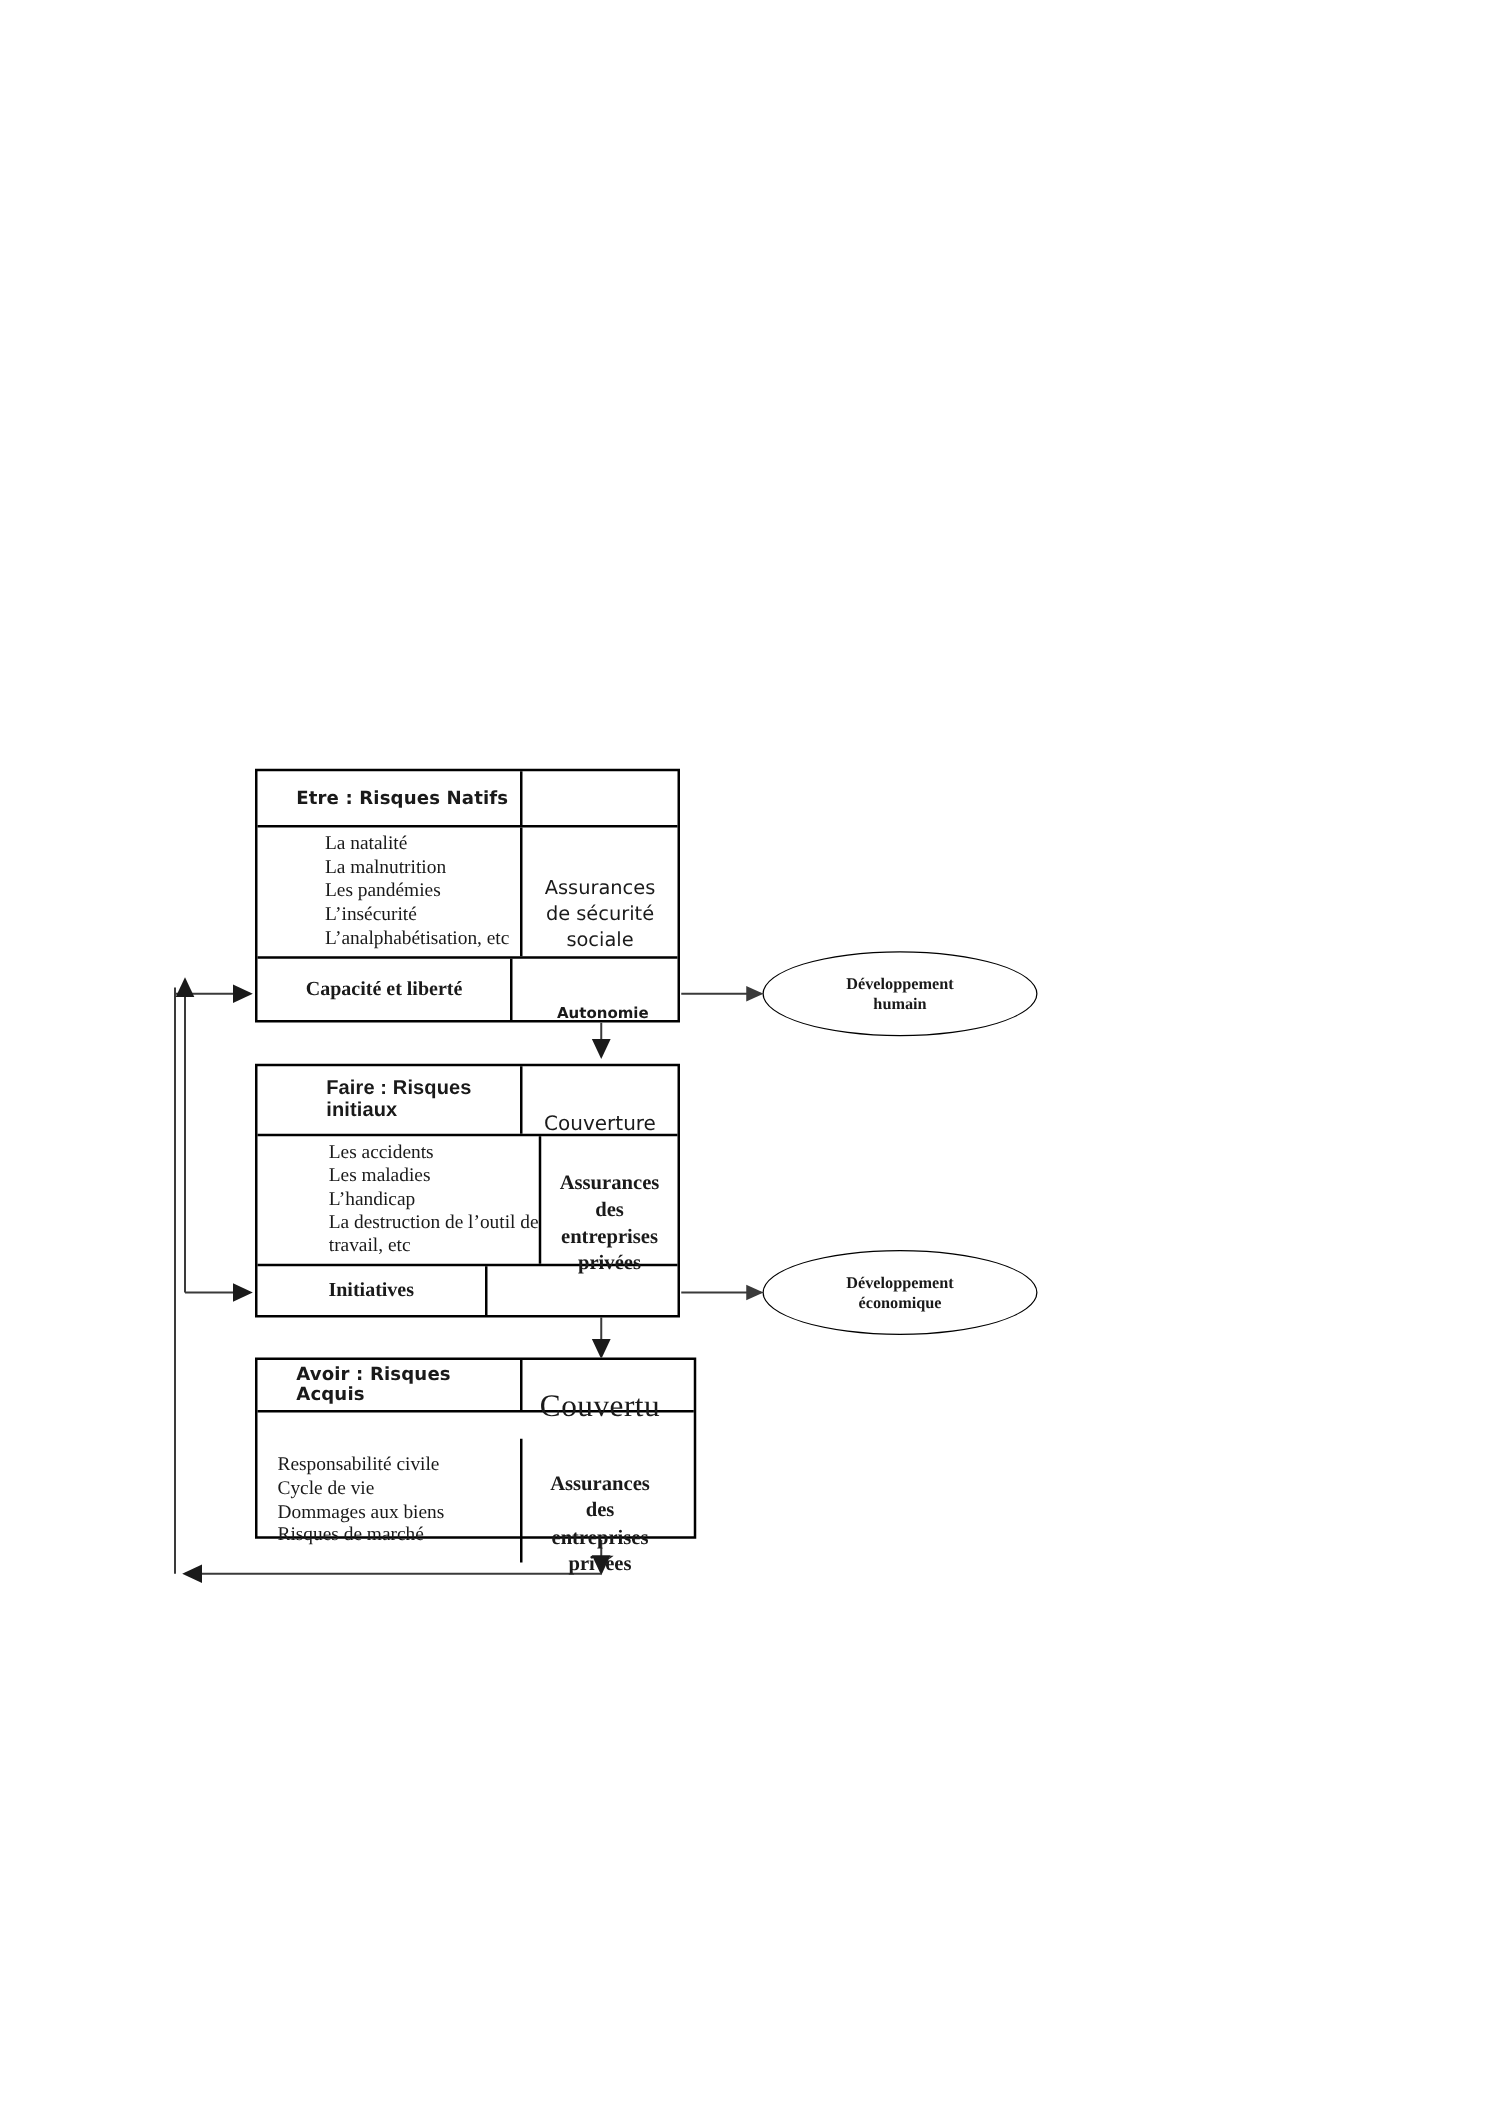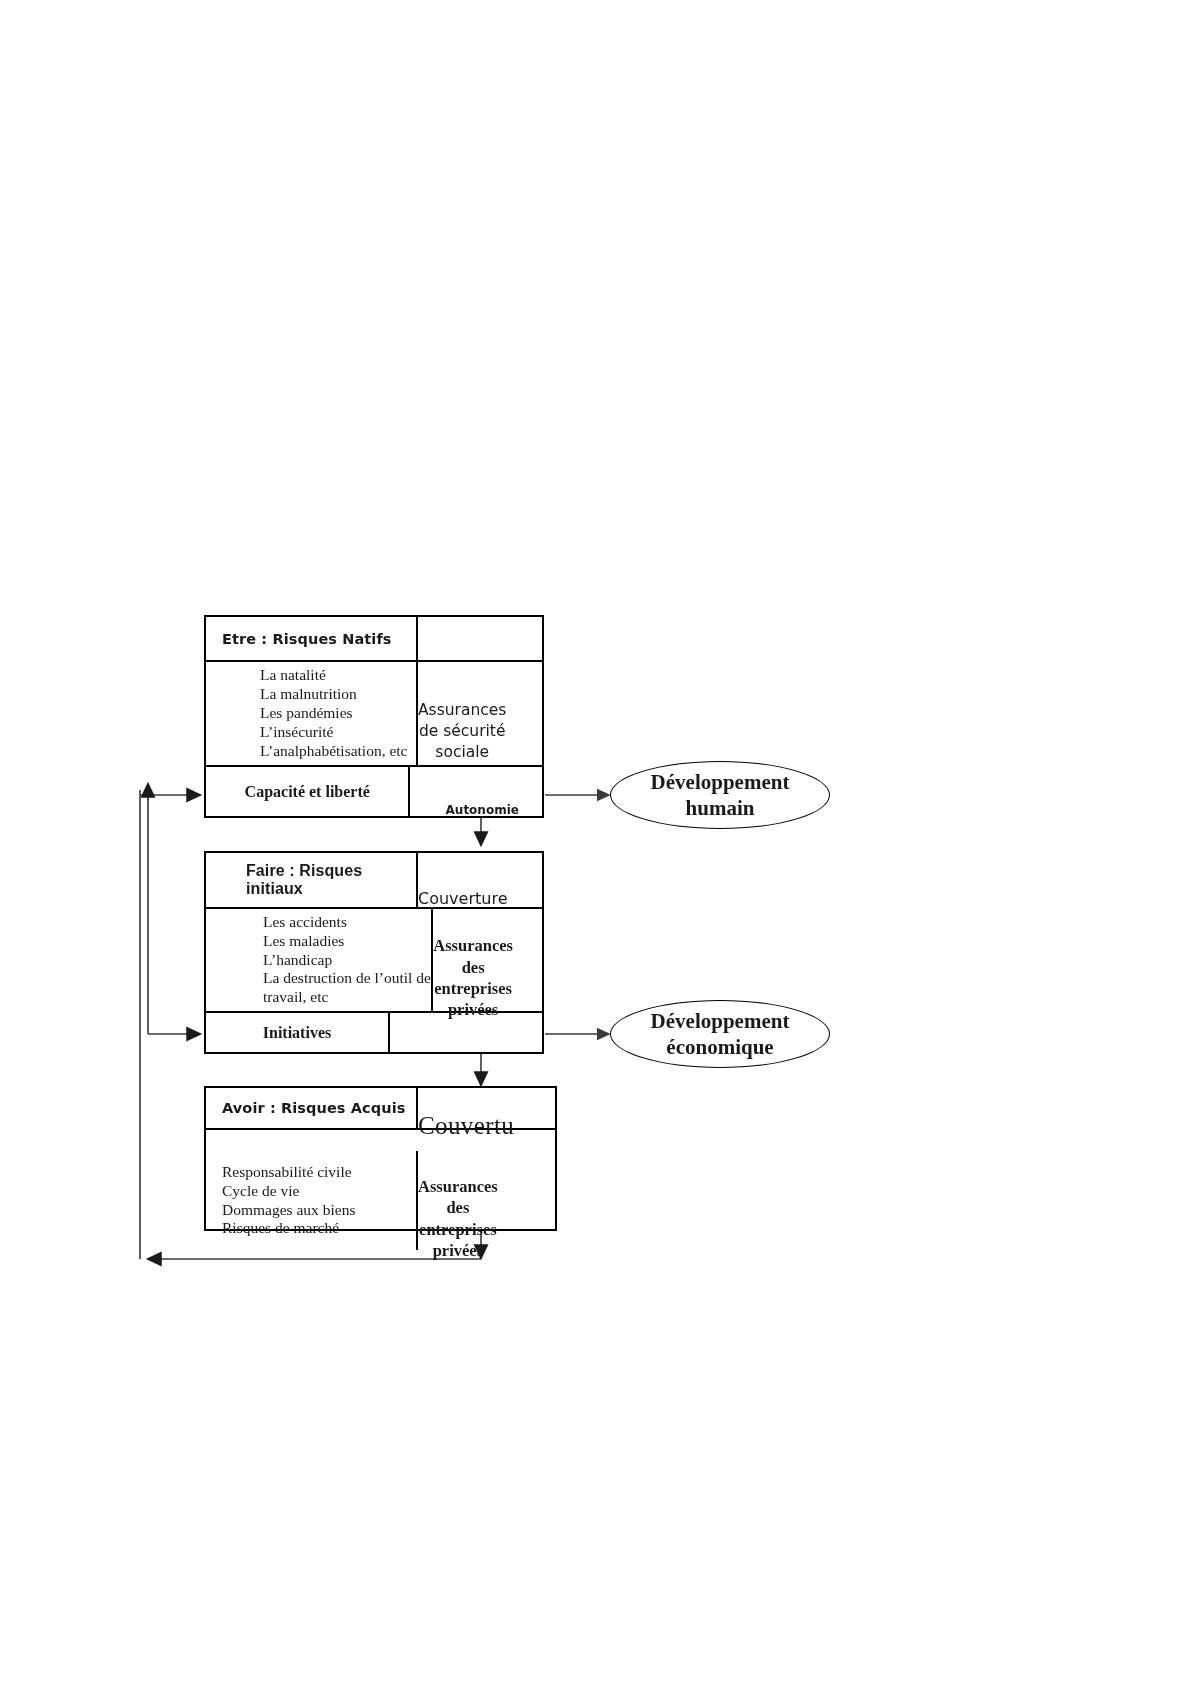--- a/index.html
+++ b/index.html
@@ -55,30 +55,30 @@
     border-right: 2px solid #000;
     display: flex;
     flex-direction: column;
     justify-content: center;
   }
   .rt-cell-right {
     box-sizing: border-box;
     display: flex;
     flex-direction: column;
     justify-content: center;
-    align-items: flex-start;
+    align-items: center;
     text-align: center;
     margin-top: 36px;
   }
 
   .cat-title {
     font-family: "DejaVu Sans", sans-serif;
     font-weight: bold;
     font-size: 14.5px;
-    padding-left: 16px;
+    padding-left: 31px;
     letter-spacing: 0.1px;
   }
   .cover-label {
     font-family: "DejaVu Sans", sans-serif;
     font-size: 16px;
     font-weight: normal;
   }
   .cover-label.big {
     font-family: "Liberation Serif", serif;
     font-size: 25px;
@@ -137,21 +137,21 @@
     background: #fff;
     display: flex;
     align-items: center;
     justify-content: center;
     text-align: center;
     box-sizing: border-box;
   }
   .outcome-ellipse .etxt {
     font-family: "Liberation Serif", serif;
     font-weight: bold;
-    font-size: 21px;
+    font-size: 13px;
     line-height: 1.25;
   }
 
   
   #figure-caption {
     position: absolute;
     font-family: "Liberation Serif", serif;
     font-size: 16px;
     line-height: 1.45;
     text-align: justify;

